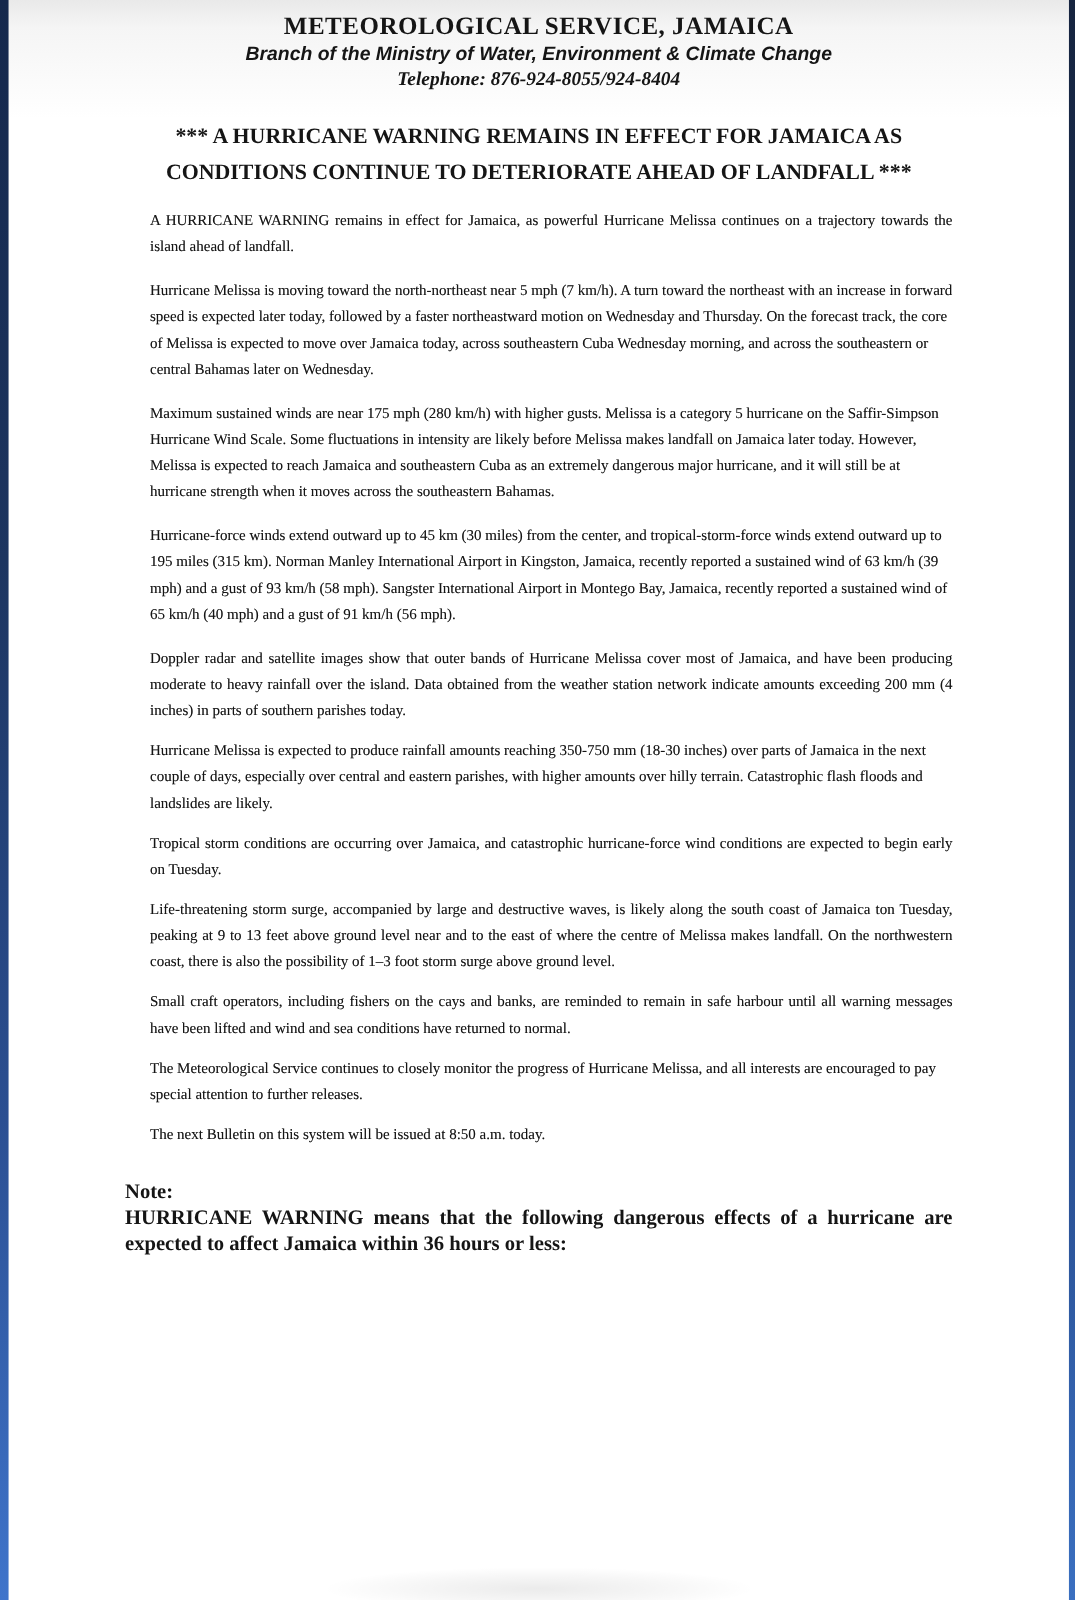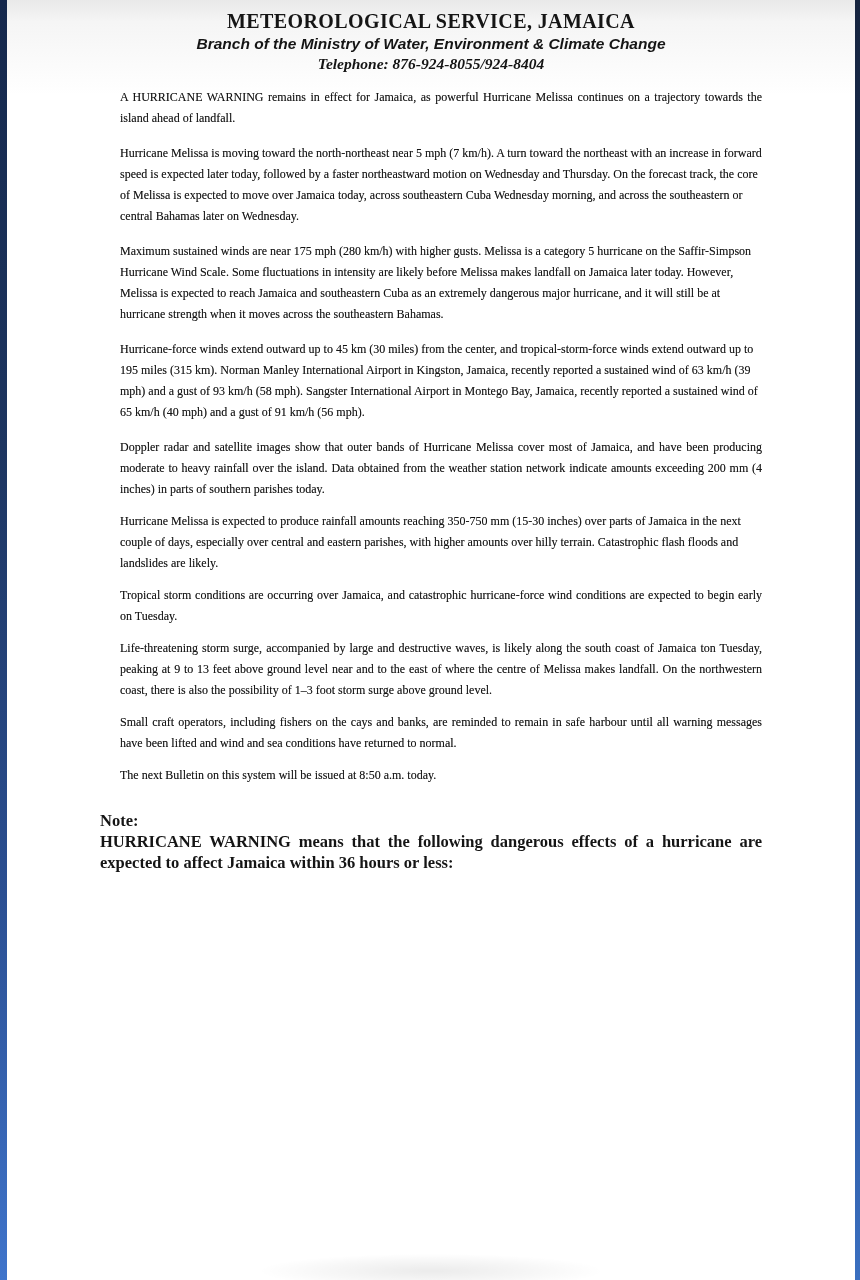--- a/index.html
+++ b/index.html
@@ -117,31 +117,33 @@
 
   <div class="paper">
     <div class="content">
 
       <header class="doc-header">
         <h1 class="org-name">METEOROLOGICAL SERVICE, JAMAICA</h1>
         <div class="org-branch">Branch of the Ministry of Water, Environment &amp; Climate Change</div>
         <div class="telephone">Telephone: 876-924-8055/924-8404</div>
       </header>
 
+      <h2 class="headline">*** A HURRICANE WARNING REMAINS IN EFFECT FOR JAMAICA AS CONDITIONS CONTINUE TO DETERIORATE AHEAD OF LANDFALL ***</h2>
 
       <div class="body-text">
         <p class="para justify">A HURRICANE WARNING remains in effect for Jamaica, as powerful Hurricane Melissa continues on a trajectory towards the island ahead of landfall.</p>
         <p class="para gap-lg">Hurricane Melissa is moving toward the north-northeast near 5 mph (7 km/h). A turn toward the northeast with an increase in forward speed is expected later today, followed by a faster northeastward motion on Wednesday and Thursday. On the forecast track, the core of Melissa is expected to move over Jamaica today, across southeastern Cuba Wednesday morning, and across the southeastern or central Bahamas later on Wednesday.</p>
         <p class="para gap-lg">Maximum sustained winds are near 175 mph (280 km/h) with higher gusts. Melissa is a category 5 hurricane on the Saffir-Simpson Hurricane Wind Scale. Some fluctuations in intensity are likely before Melissa makes landfall on Jamaica later today. However, Melissa is expected to reach Jamaica and southeastern Cuba as an extremely dangerous major hurricane, and it will still be at hurricane strength when it moves across the southeastern Bahamas.</p>
         <p class="para gap-lg">Hurricane-force winds extend outward up to 45 km (30 miles) from the center, and tropical-storm-force winds extend outward up to 195 miles (315 km). Norman Manley International Airport in Kingston, Jamaica, recently reported a sustained wind of 63 km/h (39 mph) and a gust of 93 km/h (58 mph). Sangster International Airport in Montego Bay, Jamaica, recently reported a sustained wind of 65 km/h (40 mph) and a gust of 91 km/h (56 mph).</p>
         <p class="para justify gap-lg">Doppler radar and satellite images show that outer bands of Hurricane Melissa cover most of Jamaica, and have been producing moderate to heavy rainfall over the island.  Data obtained from the weather station network indicate amounts exceeding 200 mm (4 inches) in parts of southern parishes today.</p>
-        <p class="para">Hurricane Melissa is expected to produce rainfall amounts reaching 350-750 mm (15-30 inches) over parts of Jamaica in the next couple of days, especially over central and eastern parishes, with higher amounts over hilly terrain. Catastrophic flash floods and landslides are likely.</p>
+        <p class="para">Hurricane Melissa is expected to produce rainfall amounts reaching 350-750 mm (18-30 inches) over parts of Jamaica in the next couple of days, especially over central and eastern parishes, with higher amounts over hilly terrain. Catastrophic flash floods and landslides are likely.</p>
         <p class="para justify">Tropical storm conditions are occurring over Jamaica, and catastrophic hurricane-force wind conditions are expected to begin early on Tuesday.</p>
         <p class="para justify">Life-threatening storm surge, accompanied by large and destructive waves, is likely along the south coast of Jamaica ton Tuesday, peaking at 9 to 13 feet above ground level near and to the east of where the centre of Melissa makes landfall.  On the northwestern coast, there is also the possibility of 1–3 foot storm surge above ground level.</p>
         <p class="para justify">Small craft operators, including fishers on the cays and banks, are reminded to remain in safe harbour until all warning messages have been lifted and wind and sea conditions have returned to normal.</p>
+        <p class="para">The Meteorological Service continues to closely monitor the progress of Hurricane Melissa, and all interests are encouraged to pay special attention to further releases.</p>
         <p class="para">The next Bulletin on this system will be issued at 8:50 a.m. today.</p>
       </div>
 
       <div class="note-block">
         <div class="note-label">Note:</div>
         <div class="note-text">HURRICANE WARNING means that the following dangerous effects of a hurricane are expected to affect Jamaica within 36 hours or less:</div>
 
       </div>
 
     </div>

